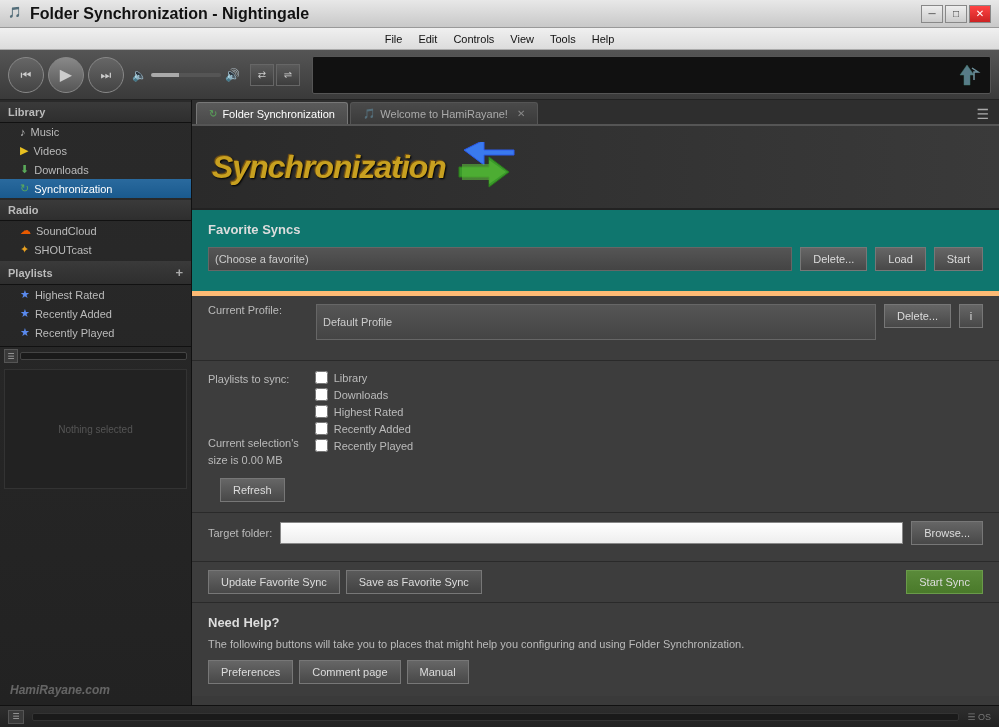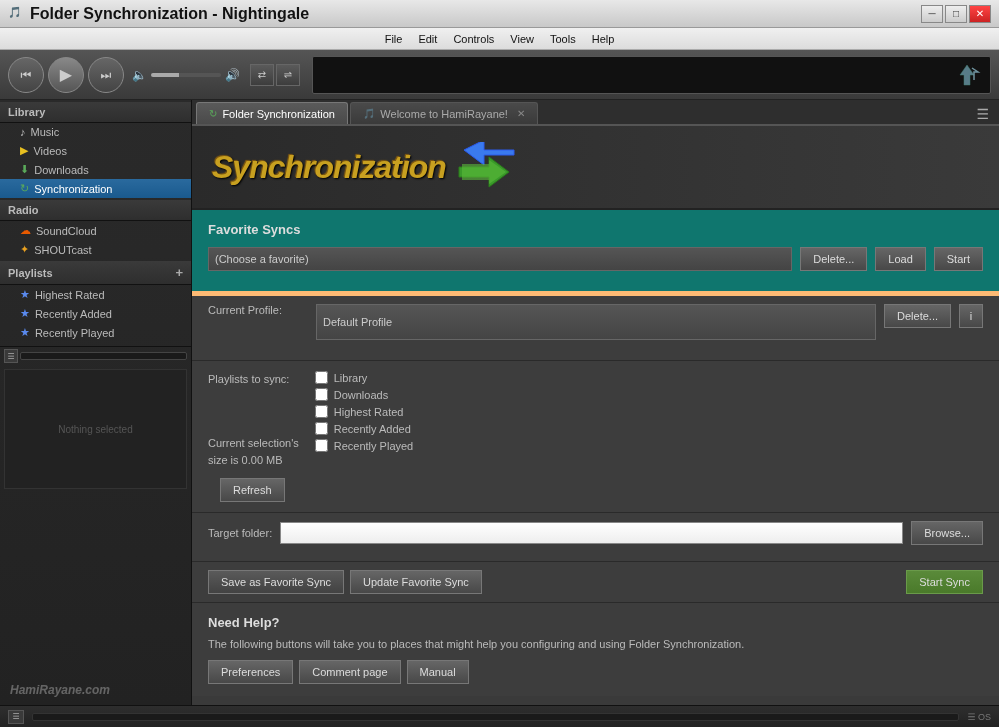--- a/index.html
+++ b/index.html
@@ -298,22 +298,22 @@
 
       <div style="background:#3d3d3d; padding:8px 16px; border-bottom:1px solid #2a2a2a;">
         <div class="form-row">
           <span style="color:#bbb; font-size:11px; white-space:nowrap;">Target folder:</span>
           <input type="text" class="target-folder-input" style="flex: 1 1 0%;">
           <button class="action-btn">Browse...</button>
         </div>
       </div>
 
       <div style="background:#3d3d3d; padding:8px 16px; border-bottom:1px solid #2a2a2a; display:flex; align-items:center; gap:6px;">
+        <button class="action-btn">Update Favorite Sync</button>
         <button class="action-btn" style="background:linear-gradient(to bottom,#5a5a5a,#424242);">Save as Favorite Sync</button>
-        <button class="action-btn">Update Favorite Sync</button>
         <div style="flex:1;"></div>
         <button class="action-btn primary">Start Sync</button>
       </div>
 
       <div class="help-section">
         <div class="help-title">Need Help?</div>
         <div class="help-text">The following buttons will take you to places that might help you configuring and using Folder Synchronization.</div>
         <div style="display:flex; gap:6px;">
           <button class="action-btn">Preferences</button>
           <button class="action-btn">Comment page</button>

